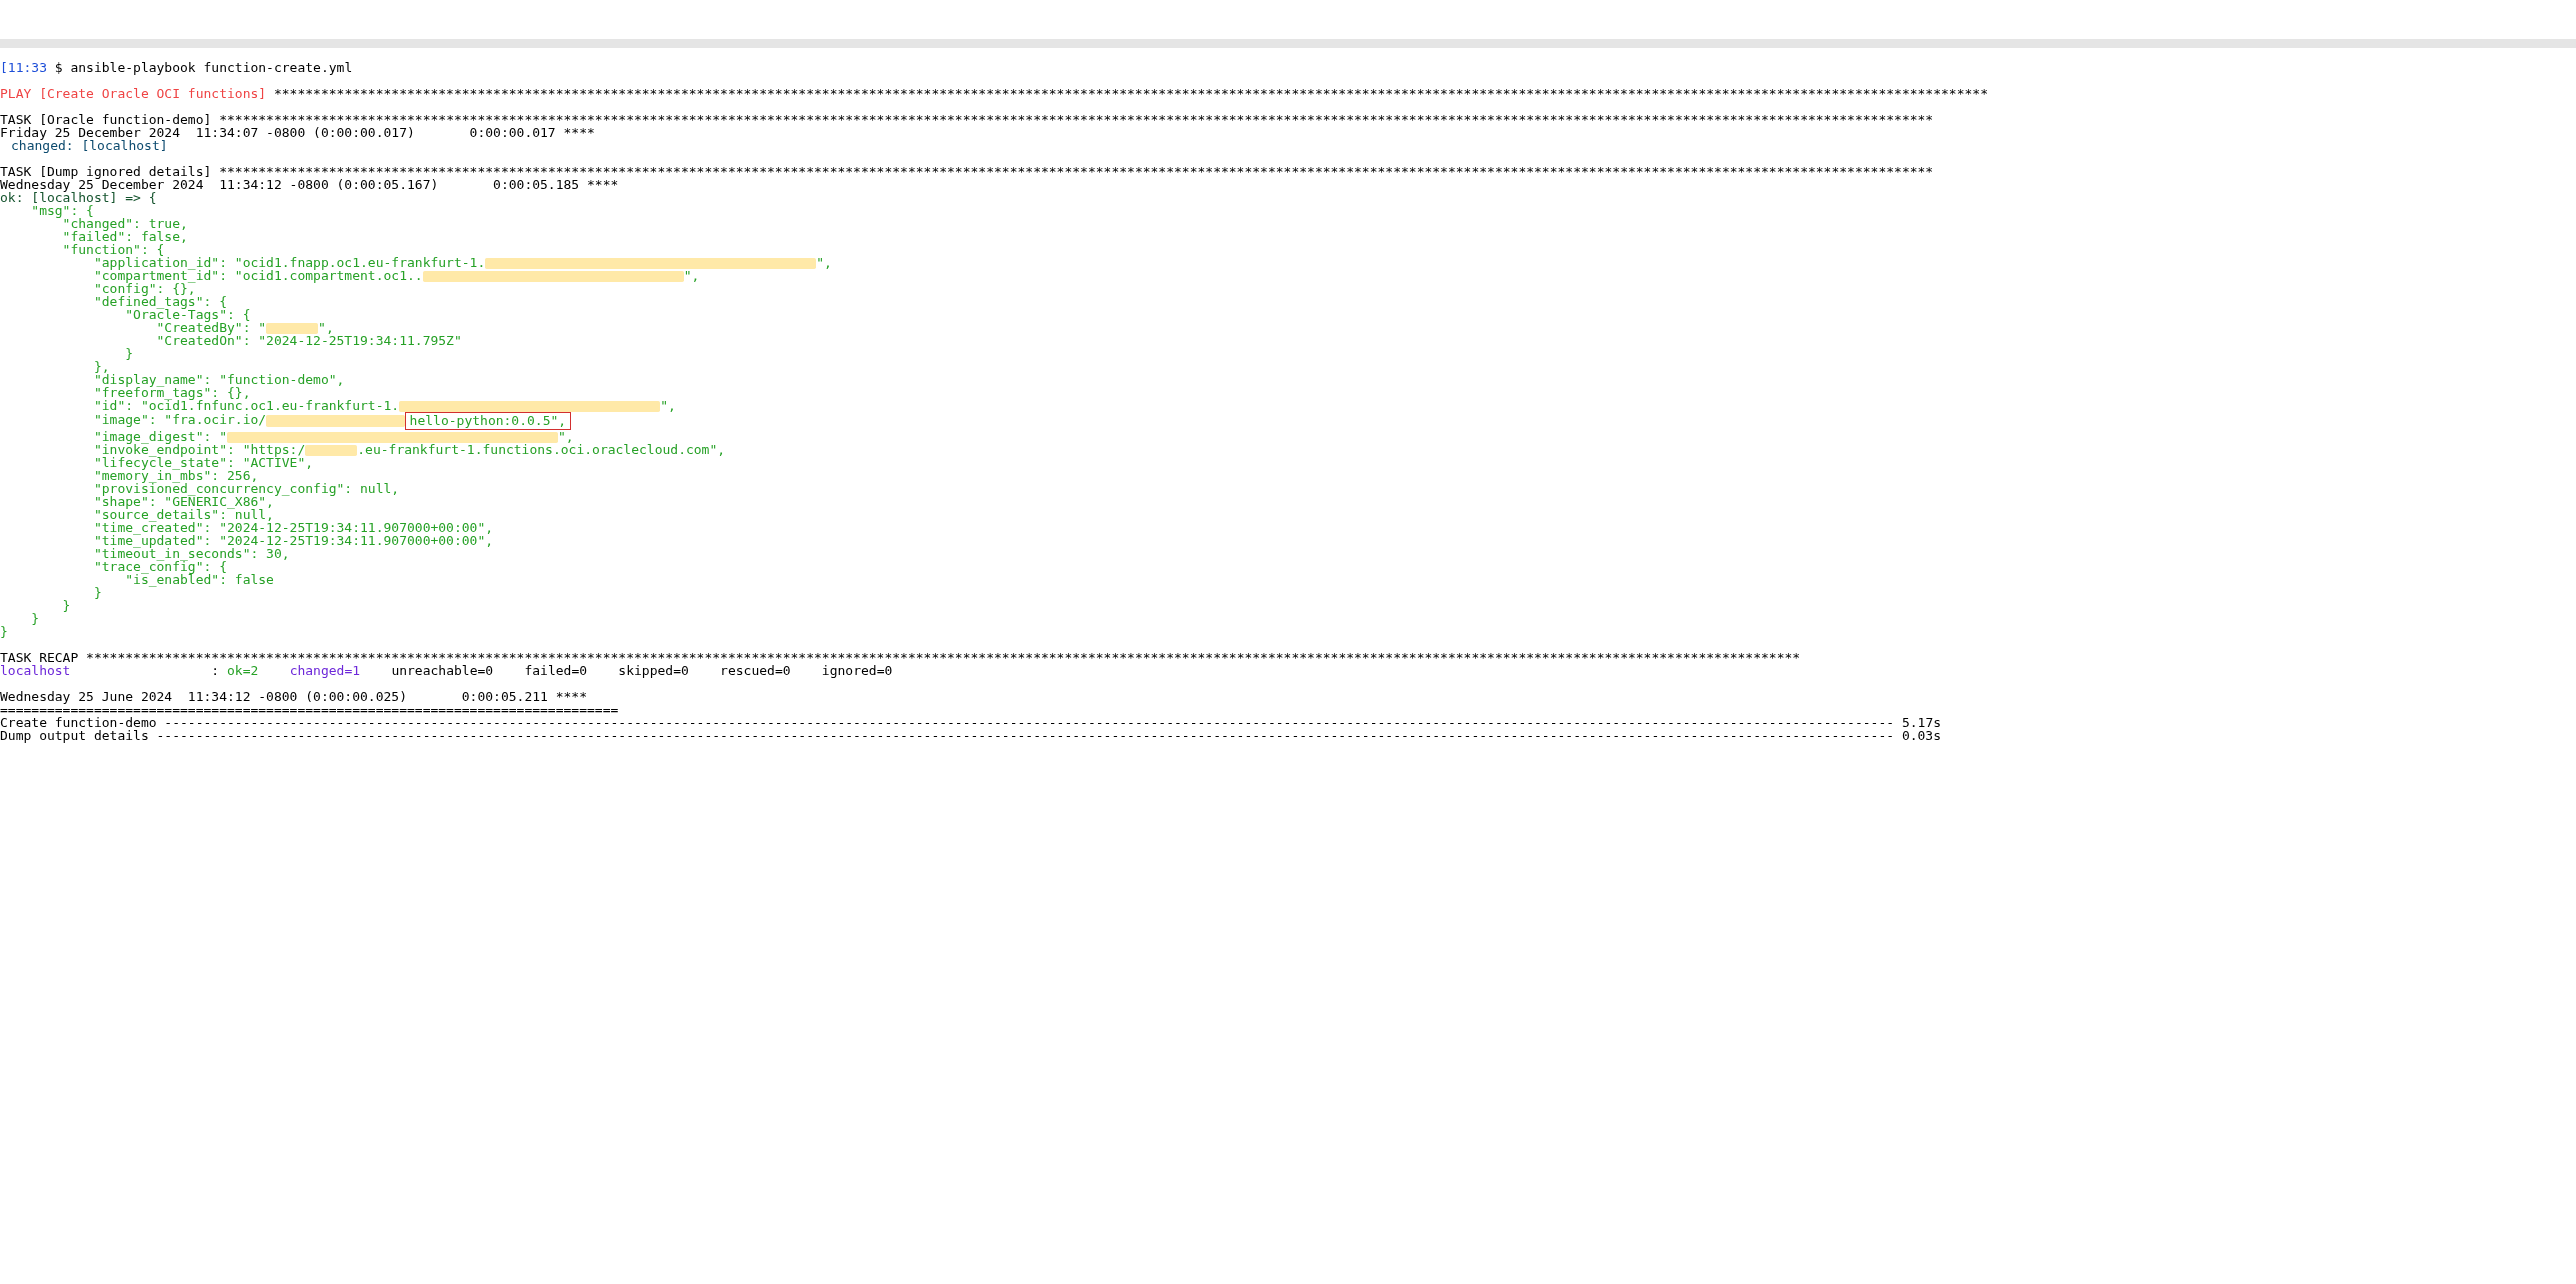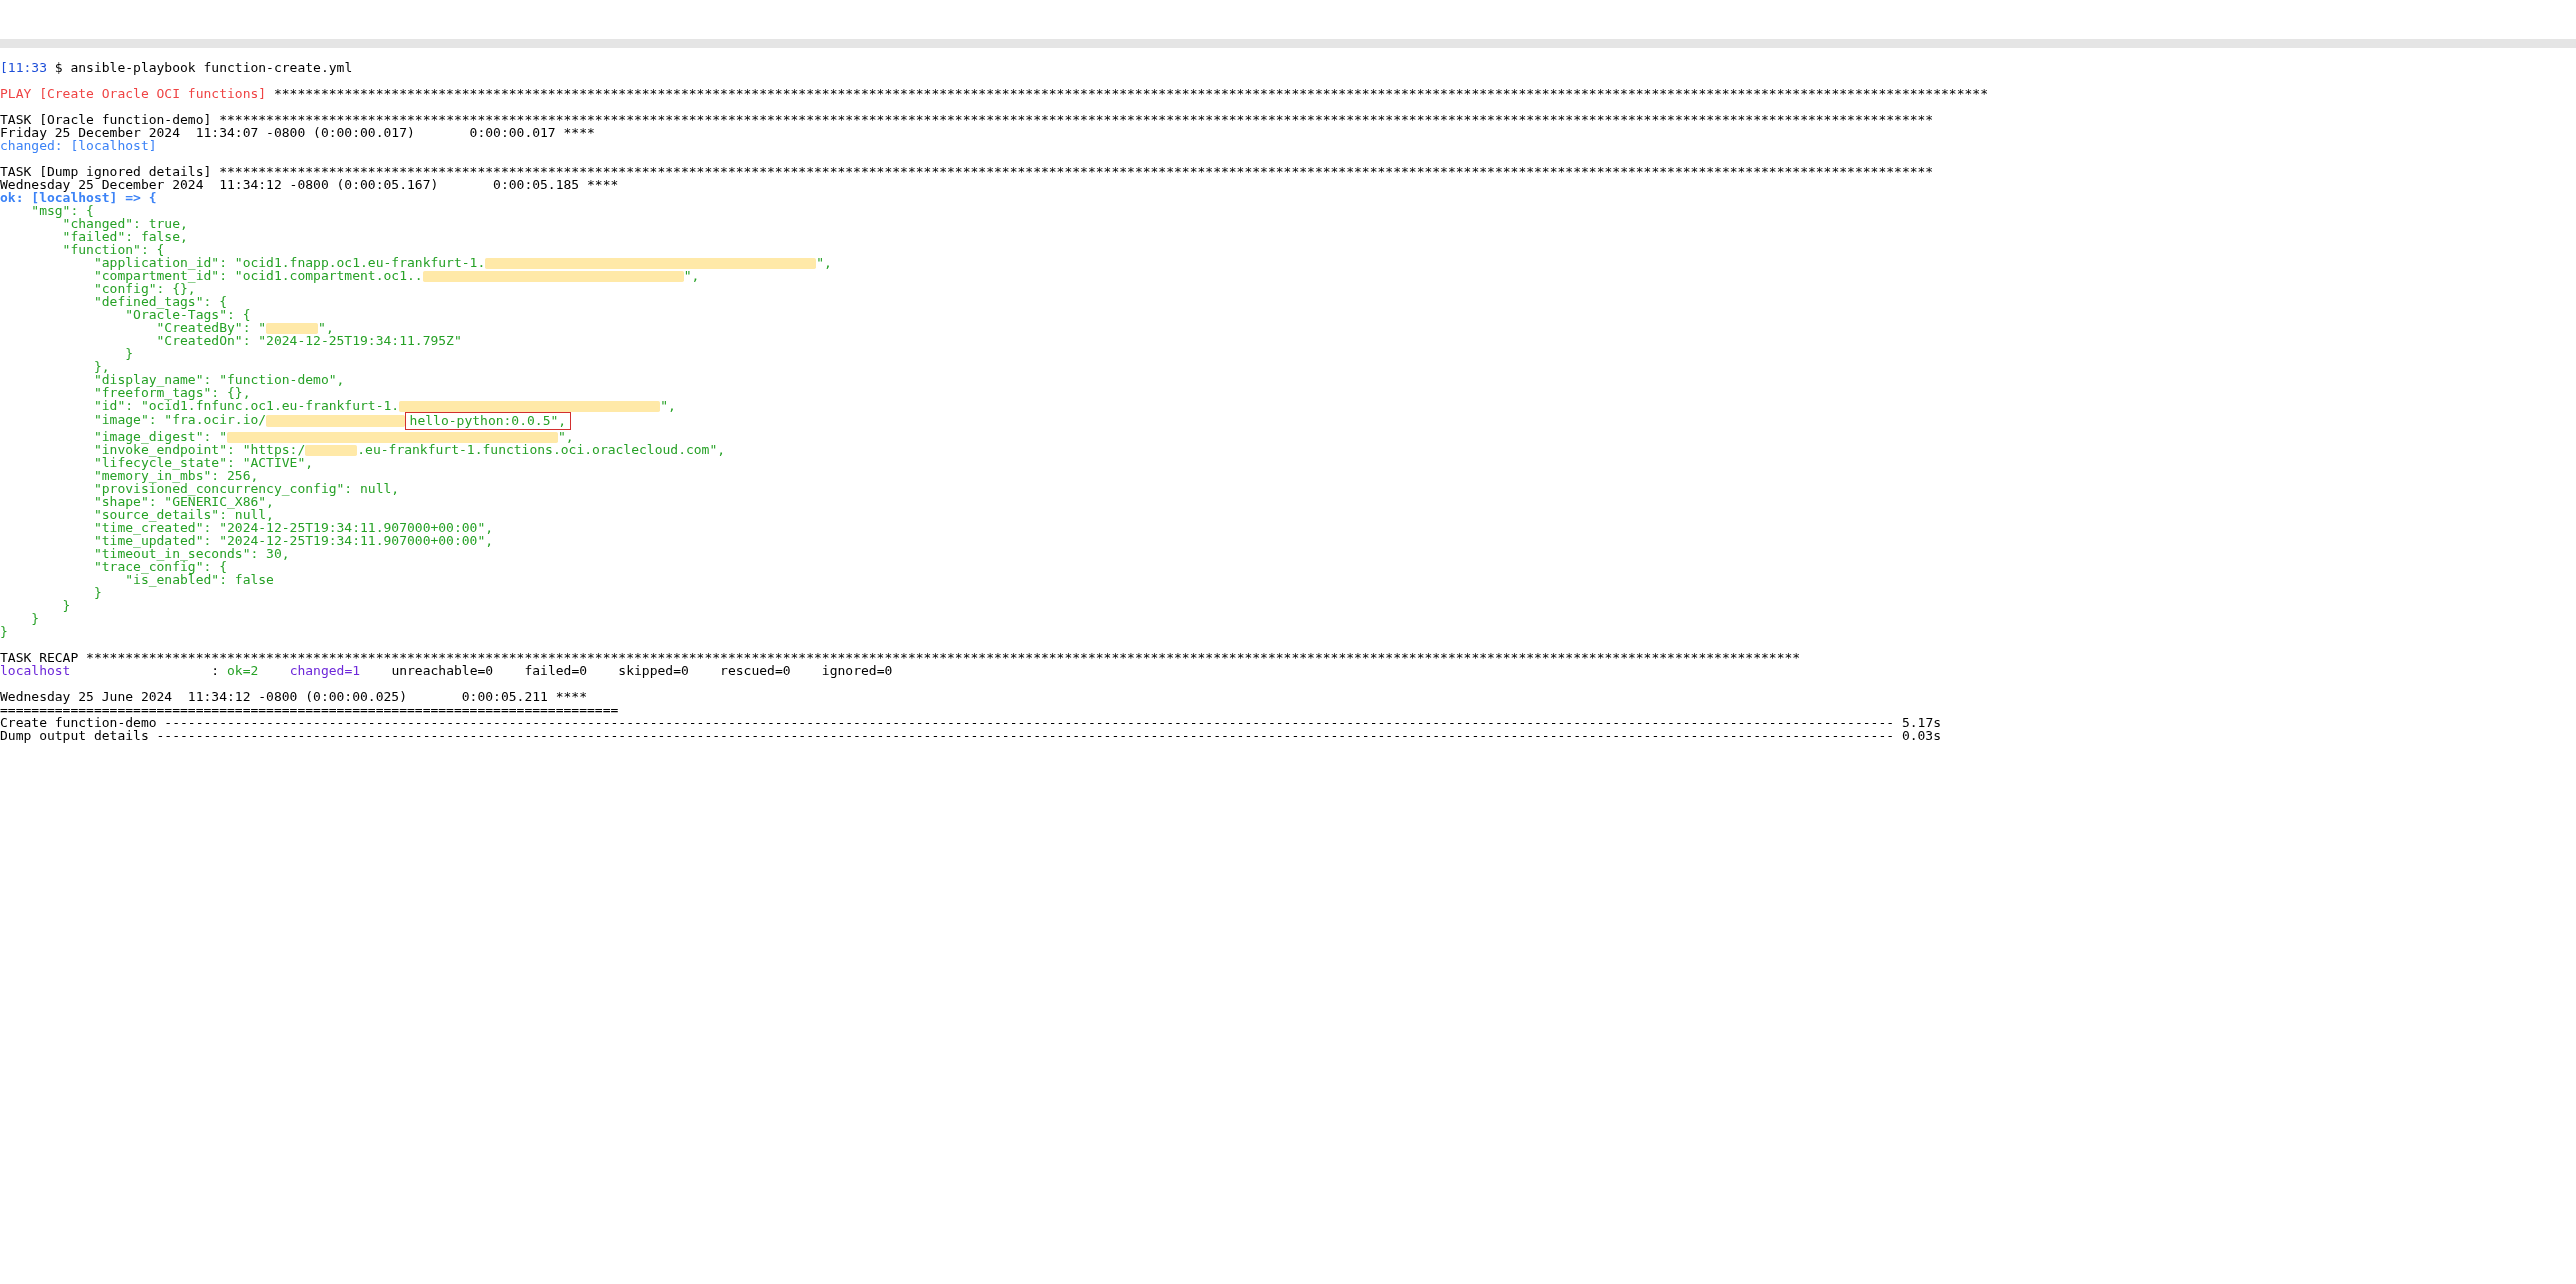--- a/index.html
+++ b/index.html
@@ -10,22 +10,22 @@
     white-space: pre;
     color: #000;
     background: #fff;
     padding: 0;
     overflow-x: hidden;
   }
   .top-gray-bar { background:#e5e5e5; height:8.7px; width:100%; }
   .prompt-time { color:#1d4ed8; }
   .prompt { color:#000; }
   .play-header { color:#ef4444; }
-  .changed { color:#3b82f6; }
-  .ok { color:#3b82f6;font-weight:bold; }
+  .changed { color:#0c4a6e;margin-left:11px; }
+  .ok { color:#14532d; }
   .green { color:#26a126; }
   .yellow { color:#6d28d9; }
   .black { color:#000; }
   .redact {
     display:inline-block;
     background:#ffe9a8;
     border-radius:1.7px;
     height:11.3px;
     vertical-align:middle;
   }

